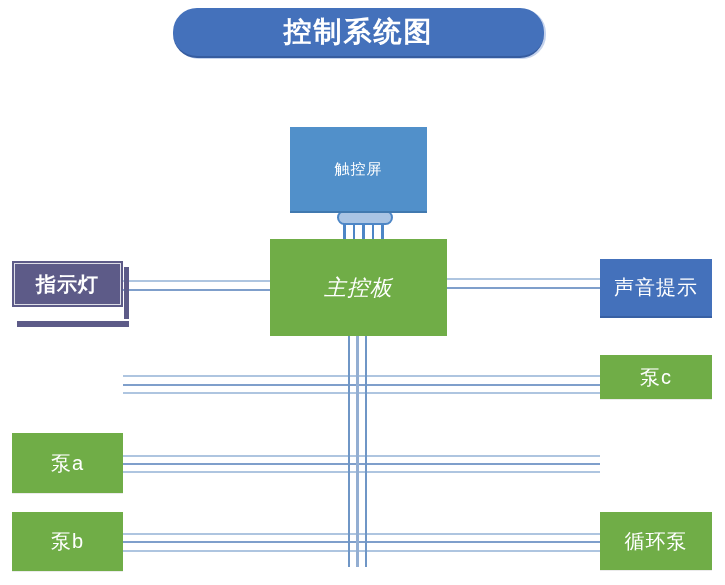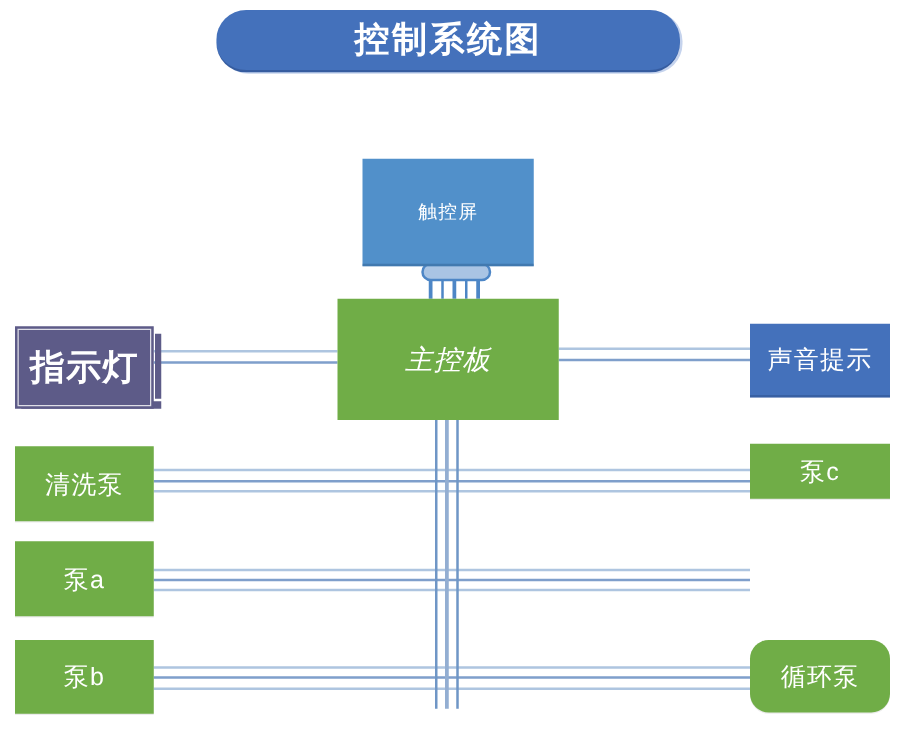--- a/index.html
+++ b/index.html
@@ -29,23 +29,23 @@
     background:var(--screen-blue);
     font-size:15px;letter-spacing:1px;
     border-bottom:2px solid rgba(46,93,143,0.45);
   }
   .mainboard{
     left:270px;top:239px;width:177px;height:97px;
     background:var(--board-green);
     font-size:22px;letter-spacing:1px;font-style:italic;
   }
   .indicator{
-    left:12px;top:261px;width:111px;height:66px;
+    left:12px;top:261px;width:111px;height:46px;
     background:var(--indicator-purple);
-    font-size:28px;font-weight:bold;letter-spacing:1px;
+    font-size:20px;font-weight:bold;letter-spacing:1px;
   }
   .indicator::before{
     content:"";position:absolute;left:2px;top:2px;right:2px;bottom:2px;
     border:1px solid rgba(255,255,255,0.8);
     pointer-events:none;
   }
   .shadow-strip{position:absolute;background:var(--indicator-purple);}
   .sound{
     left:600px;top:259px;width:112px;height:59px;
     background:var(--sound-blue);
@@ -132,30 +132,27 @@
   <div class="shadow-strip" style="left:124px;top:267px;width:5px;height:52px;"></div>
   <div class="shadow-strip" style="left:17px;top:321px;width:112px;height:6px;"></div>
   <div class="node indicator">
     <span>指示灯</span>
   </div>
 
   <div class="node sound">
     <span>声音提示</span>
   </div>
 
-  <div class="node pump left" style="top:357px;">
-    <span>清洗泵</span>
-  </div>
   <div class="node pump left" style="top:433px;">
     <span>泵a</span>
   </div>
   <div class="node pump left" style="top:512px;height:59px;">
     <span>泵b</span>
   </div>
 
   <div class="node pump right" style="top:355px;height:44px;">
     <span>泵c</span>
   </div>
-  <div class="node pump right" style="top:512px;height:58px;border-radius:15px;">
+  <div class="node pump right" style="top:512px;height:58px;">
     <span>循环泵</span>
   </div>
 
 </div>
 
 </body></html>

